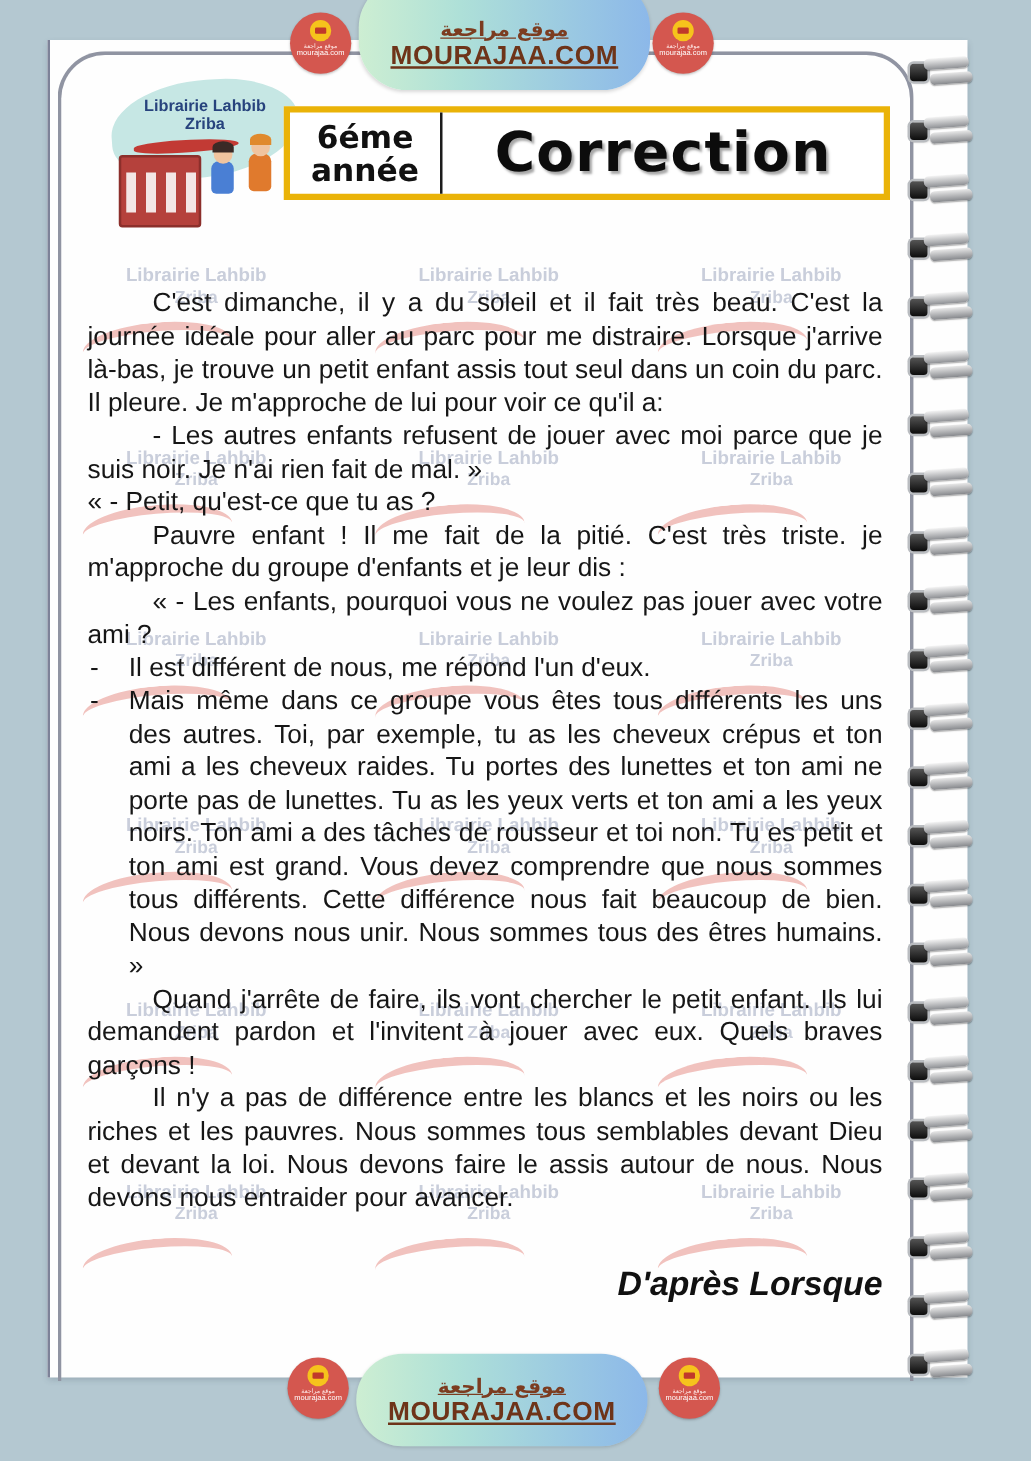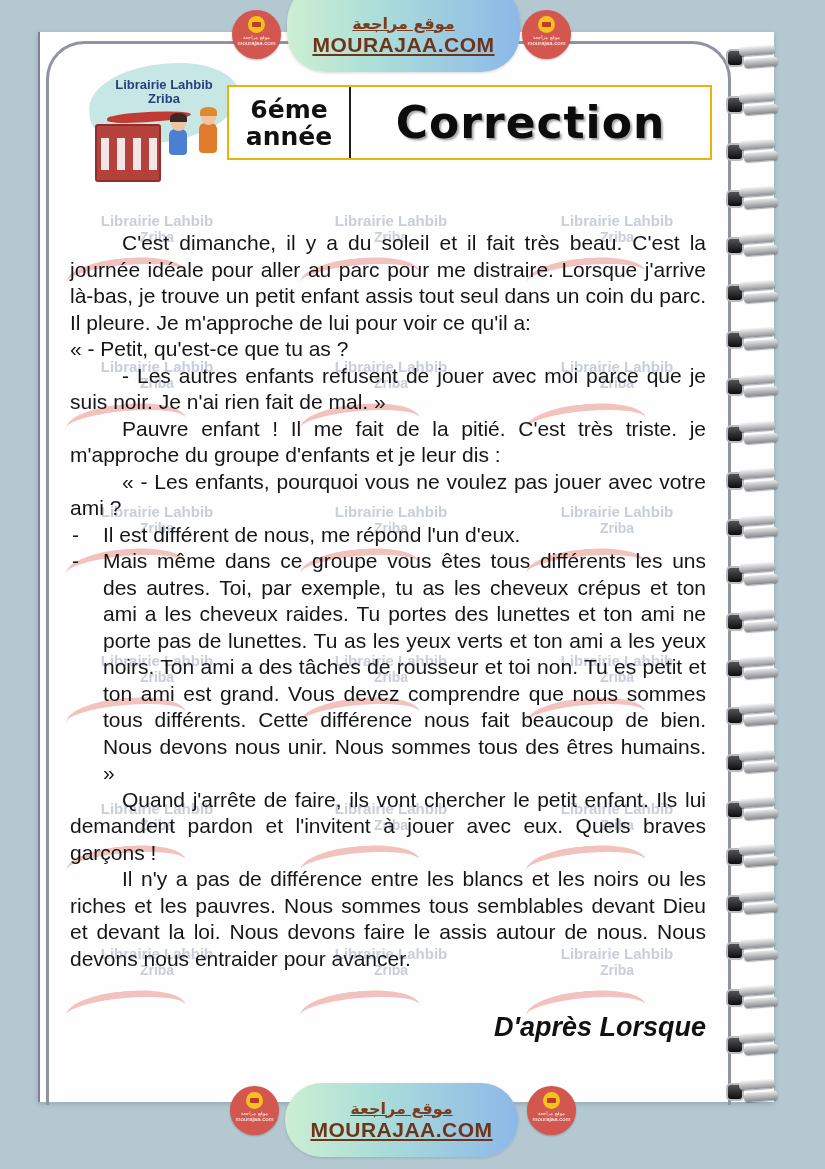--- a/index.html
+++ b/index.html
@@ -51,21 +51,21 @@
   .kid .body{width:18px;height:26px;border-radius:6px 6px 4px 4px;margin:-2px auto 0;}
   .kid-girl{left:82px;top:56px;}
   .kid-girl .head::before{background:#3a2a26;}
   .kid-girl .body{background:#4a7fd4;}
   .kid-boy{left:112px;top:50px;}
   .kid-boy .head::before{background:#e08a2d;}
   .kid-boy .body{background:#e07a2d;height:30px;}
 
   
   .title-table{position:absolute;left:187px;top:53px;width:485px;height:75px;background:#fff;
-               border:2px solid #eab308;display:flex;box-sizing:border-box;}
+               border:5px solid #eab308;display:flex;box-sizing:border-box;}
   .grade-cell{width:120px;border-right:2px solid #1c1c1c;display:flex;align-items:center;justify-content:center;
               text-align:center;font-family:"DejaVu Sans",sans-serif;font-weight:700;font-size:25px;line-height:27px;color:#111;}
   .title-cell{flex:1;display:flex;align-items:center;justify-content:center;
               font-family:"DejaVu Sans",sans-serif;font-weight:700;font-size:44px;color:#0c0c0c;
               text-shadow:2px 2px 2px rgba(0,0,0,.35);letter-spacing:1px;}
 
   
   .content{position:absolute;left:30px;top:198px;width:636px;font-size:21px;line-height:26.5px;
            color:#161616;text-align:justify;z-index:2;}
   .para{margin:0;}
@@ -120,22 +120,22 @@
       </div>
     </div>
 
     <div class="title-table">
       <div class="grade-cell">6éme année</div>
       <div class="title-cell">Correction</div>
     </div>
 
     <div class="content" id="content">
         <div class="para indent">C'est dimanche, il y a du soleil et il fait très beau. C'est la journée idéale pour aller au parc pour me distraire. Lorsque j'arrive là-bas, je trouve un petit enfant assis tout seul dans un coin du parc. Il pleure. Je m'approche de lui pour voir ce qu'il a:</div>
+        <div class="para indent">- Les autres enfants refusent de jouer avec moi parce que je suis noir. Je n'ai rien fait de mal. »</div>
         <div class="para flush">« - Petit, qu'est-ce que tu as ?</div>
-        <div class="para indent">- Les autres enfants refusent de jouer avec moi parce que je suis noir. Je n'ai rien fait de mal. »</div>
         <div class="para indent">Pauvre enfant ! Il me fait de la pitié. C'est très triste. je m'approche du groupe d'enfants et je leur dis :</div>
         <div class="para indent">« - Les enfants, pourquoi vous ne voulez pas jouer avec votre ami ?</div>
         <div class="para hang"><span class="marker">-</span>Il est différent de nous, me répond l'un d'eux.</div>
         <div class="para hang"><span class="marker">-</span>Mais même dans ce groupe vous êtes tous différents les uns des autres. Toi, par exemple, tu as les cheveux crépus et ton ami a les cheveux raides. Tu portes des lunettes et ton ami ne porte pas de lunettes. Tu as les yeux verts et ton ami a les yeux noirs. Ton ami a des tâches de rousseur et toi non. Tu es petit et ton ami est grand. Vous devez comprendre que nous sommes tous différents. Cette différence nous fait beaucoup de bien. Nous devons nous unir. Nous sommes tous des êtres humains. »</div>
         <div class="para indent">Quand j'arrête de faire, ils vont chercher le petit enfant. Ils lui demandent pardon et l'invitent à jouer avec eux. Quels braves garçons !</div>
         <div class="para indent">Il n'y a pas de différence entre les blancs et les noirs ou les riches et les pauvres. Nous sommes tous semblables devant Dieu et devant la loi. Nous devons faire le assis autour de nous. Nous devons nous entraider pour avancer.</div>
       </div>
 
     <div class="signature">
       <div class="sig1">D'après Lorsque</div>

